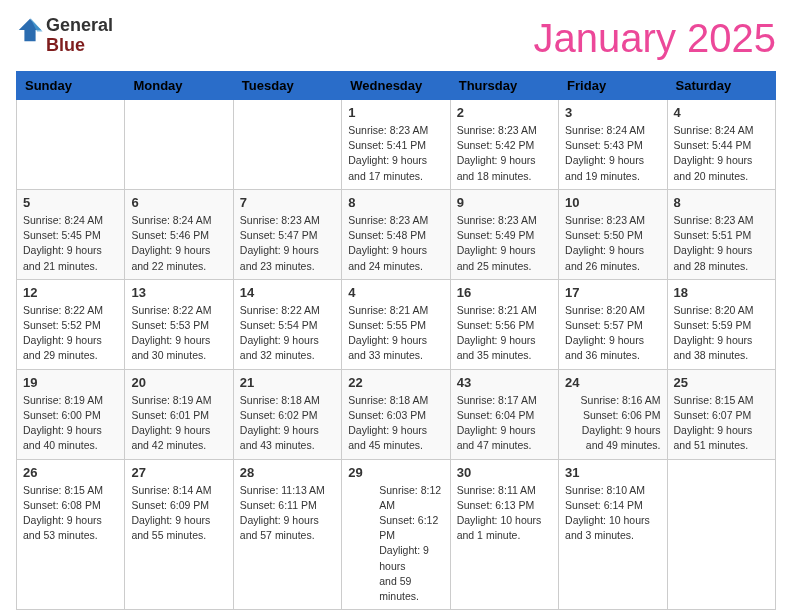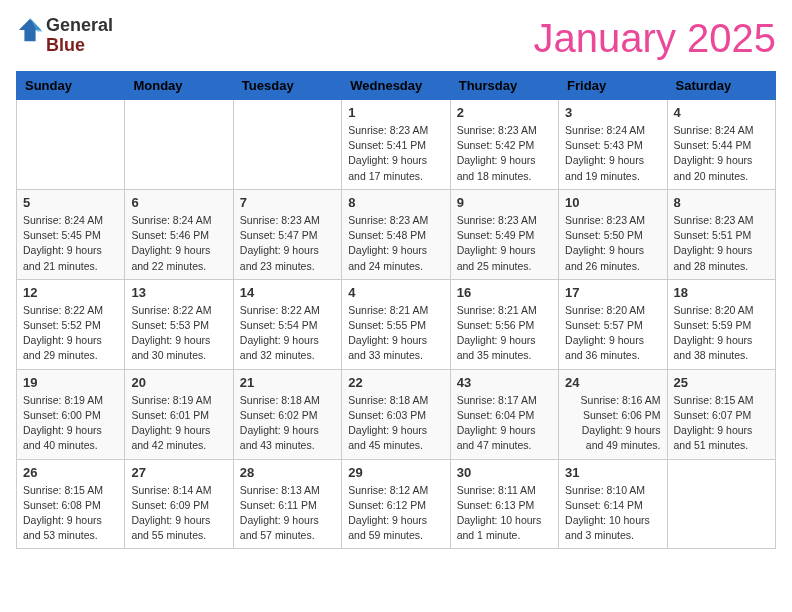--- a/index.html
+++ b/index.html
@@ -322,28 +322,28 @@
         </td>
         <td>
           <span class="day-number">27</span>
           <div class="day-info" style="white-space: pre-line;">Sunrise: 8:14 AM
 Sunset: 6:09 PM
 Daylight: 9 hours
 and 55 minutes.</div>
         </td>
         <td>
           <span class="day-number">28</span>
-          <div class="day-info" style="white-space: pre-line;">Sunrise: 8:13 AM
+          <div class="day-info" style="white-space: pre-line;">Sunrise: 11:13 AM
 Sunset: 6:11 PM
 Daylight: 9 hours
 and 57 minutes.</div>
         </td>
         <td>
           <span class="day-number">29</span>
-          <div class="day-info" style="white-space: pre-line;">Sunrise: 8:12 AM
+          <div class="day-info" style="white-space: pre-line; margin-left: 31px;">Sunrise: 8:12 AM
 Sunset: 6:12 PM
 Daylight: 9 hours
 and 59 minutes.</div>
         </td>
         <td>
           <span class="day-number">30</span>
           <div class="day-info" style="white-space: pre-line;">Sunrise: 8:11 AM
 Sunset: 6:13 PM
 Daylight: 10 hours
 and 1 minute.</div>

